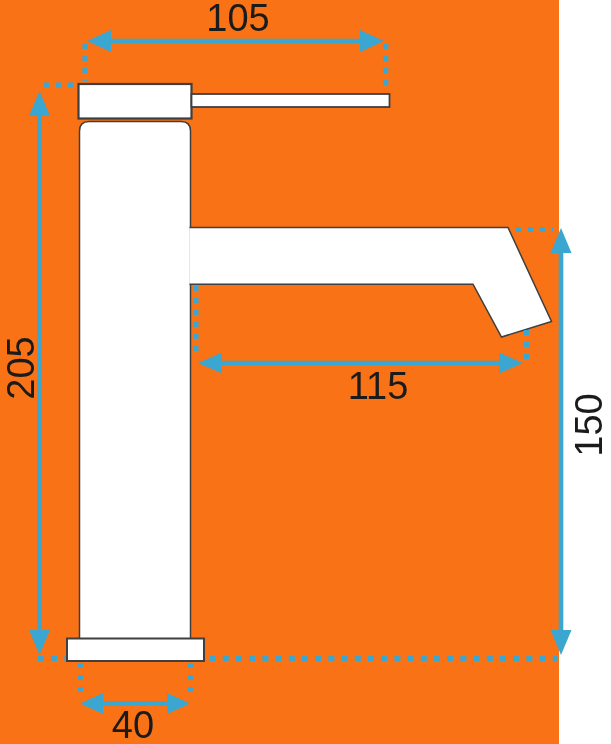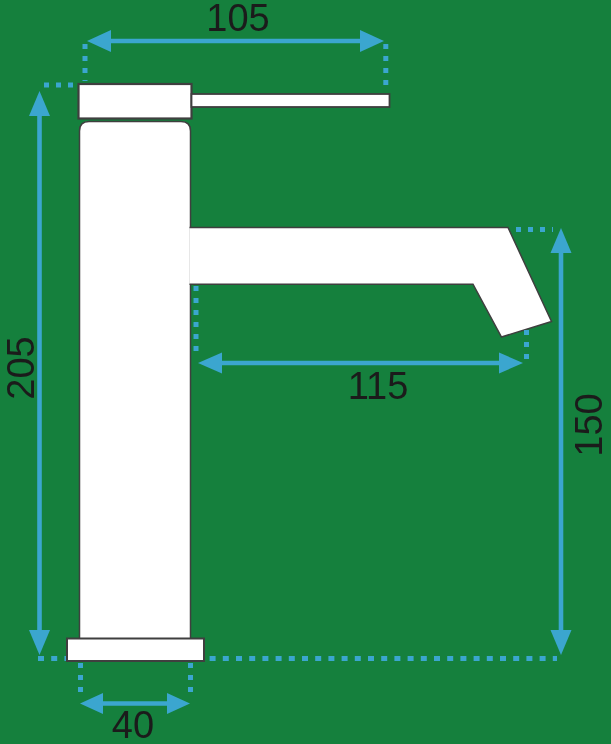--- a/index.html
+++ b/index.html
@@ -5,23 +5,23 @@
   html, body {
     margin: 0;
     padding: 0;
     background: #ffffff;
     width: 611px;
     height: 744px;
     overflow: hidden;
   }
   .drawing-wrap {
     position: relative;
-    width: 611px;
+    width: 559px;
     height: 744px;
-    background: #15803d;
+    background: #f97316;
   }
   svg {
     display: block;
   }
   text {
     font-family: "Liberation Sans", "DejaVu Sans", sans-serif;
     font-size: 38px;
   }
 </style>
 </head>

